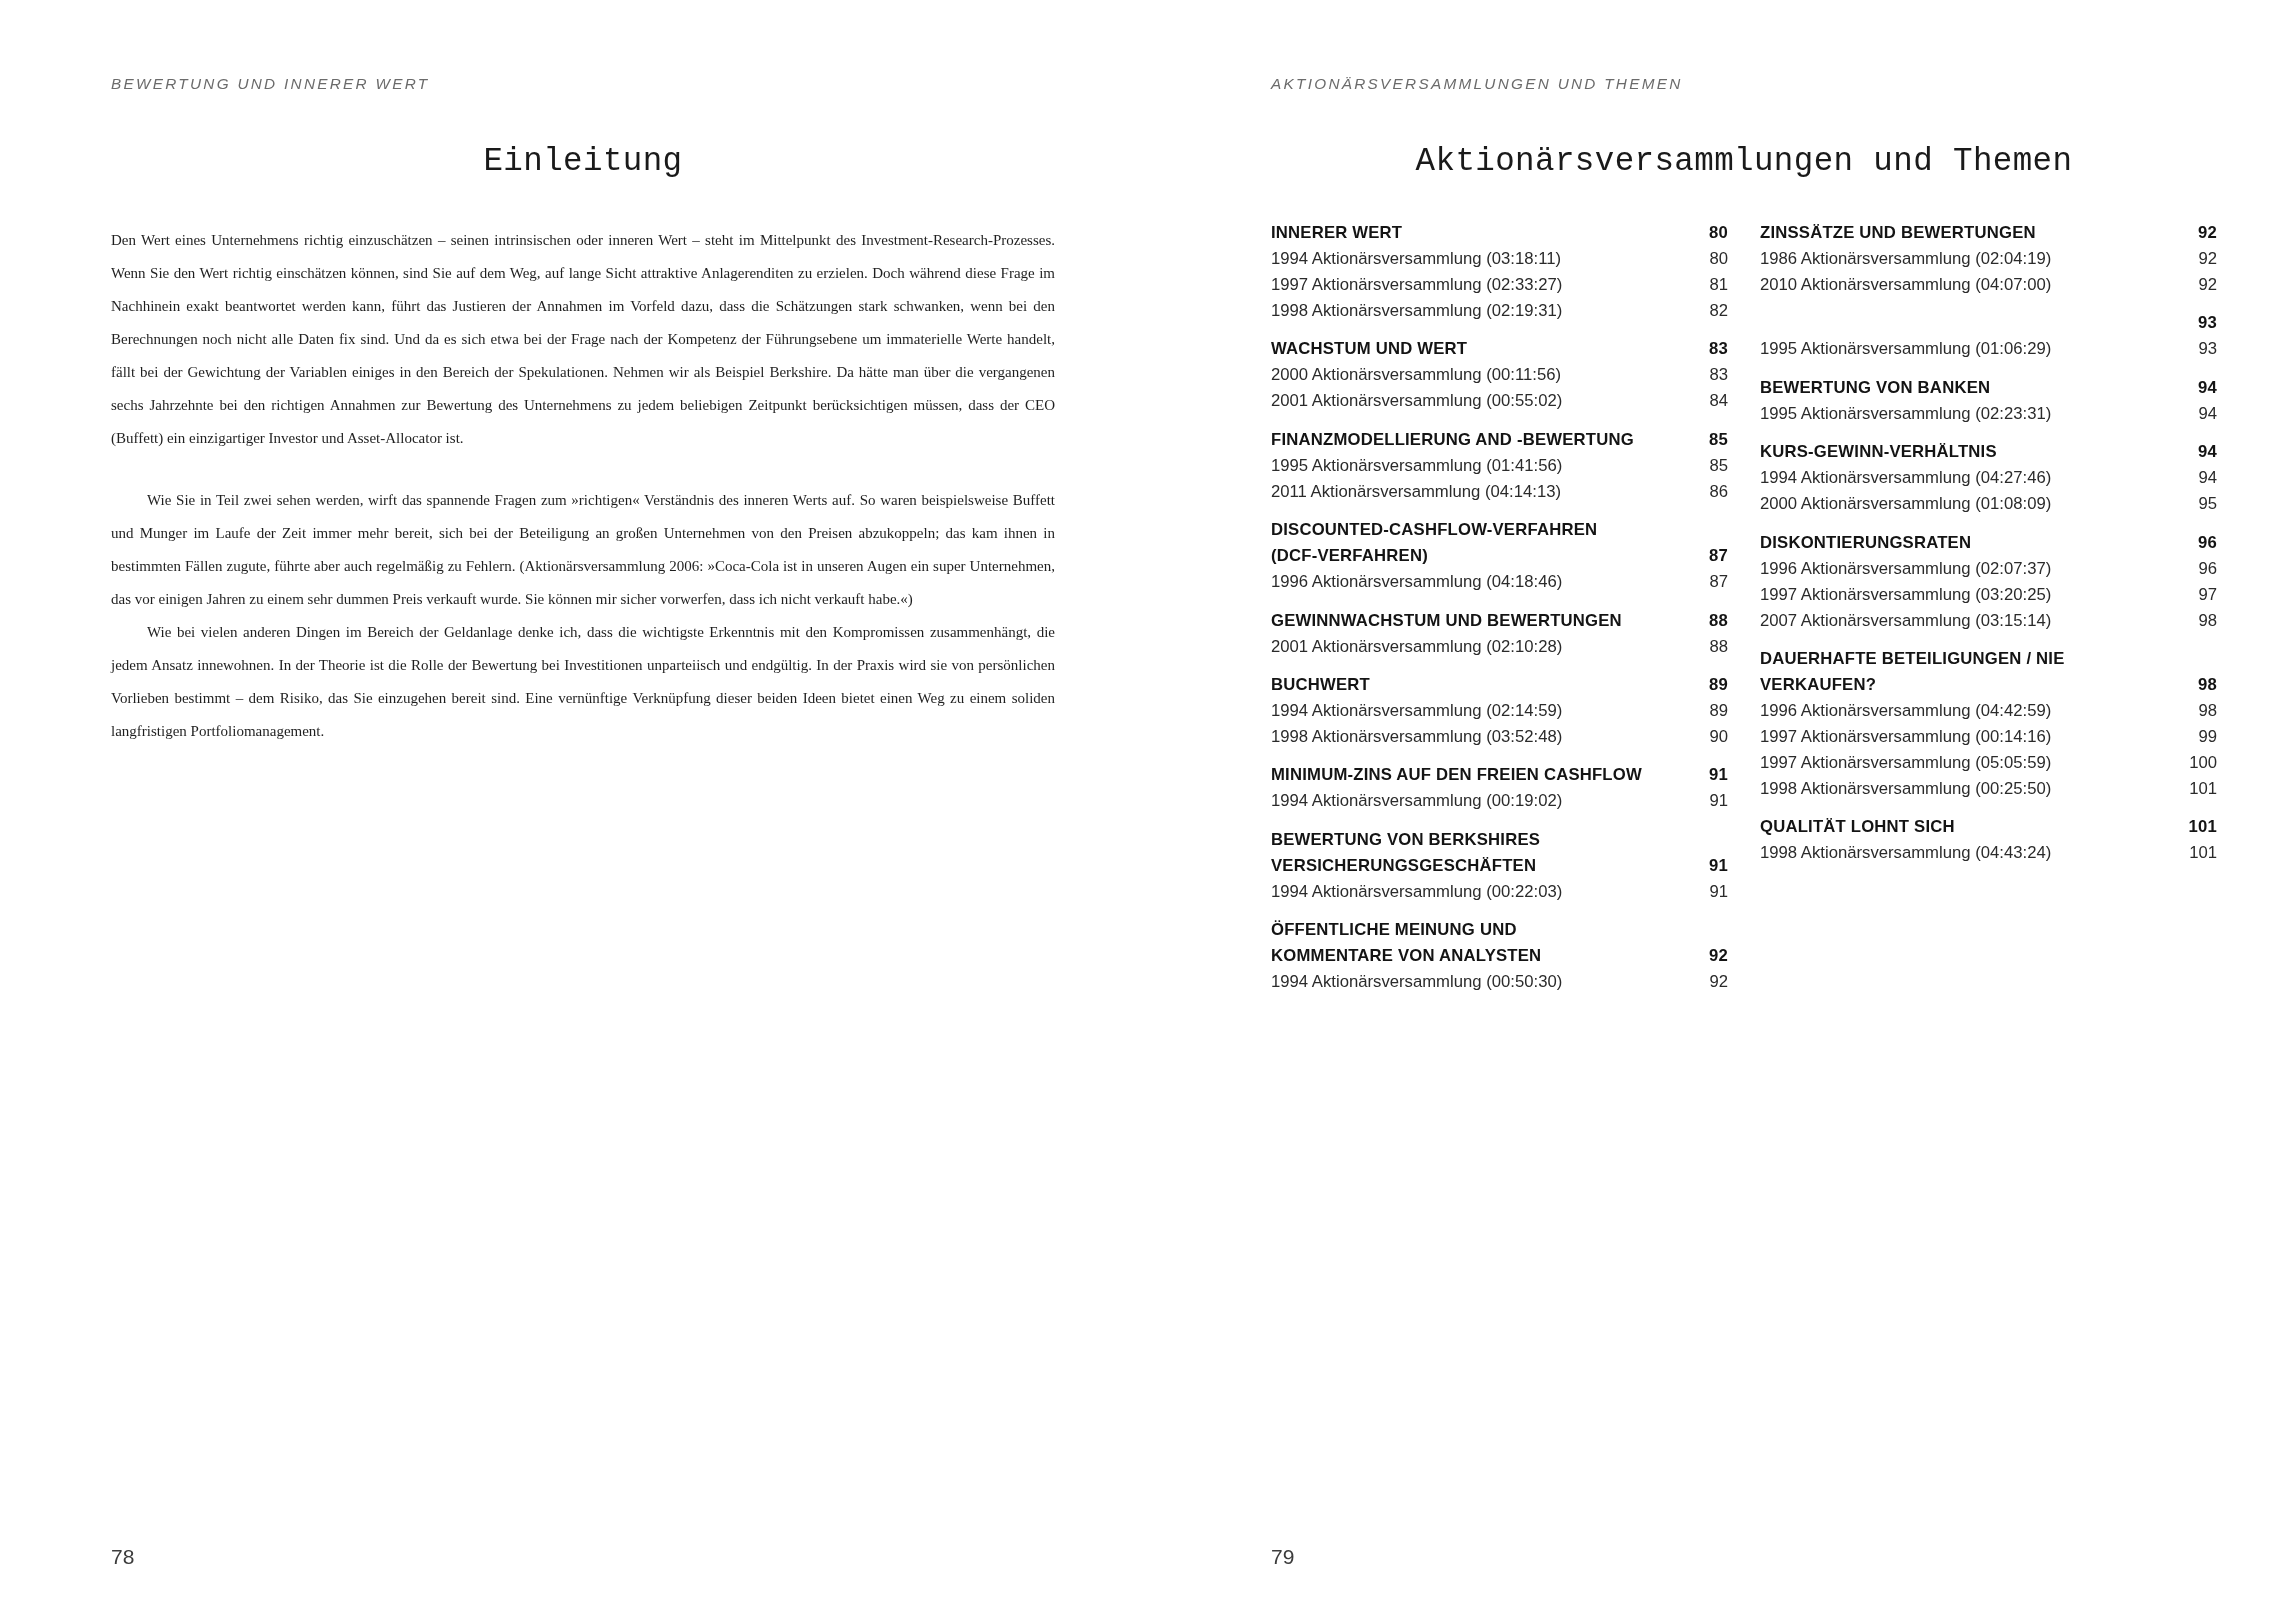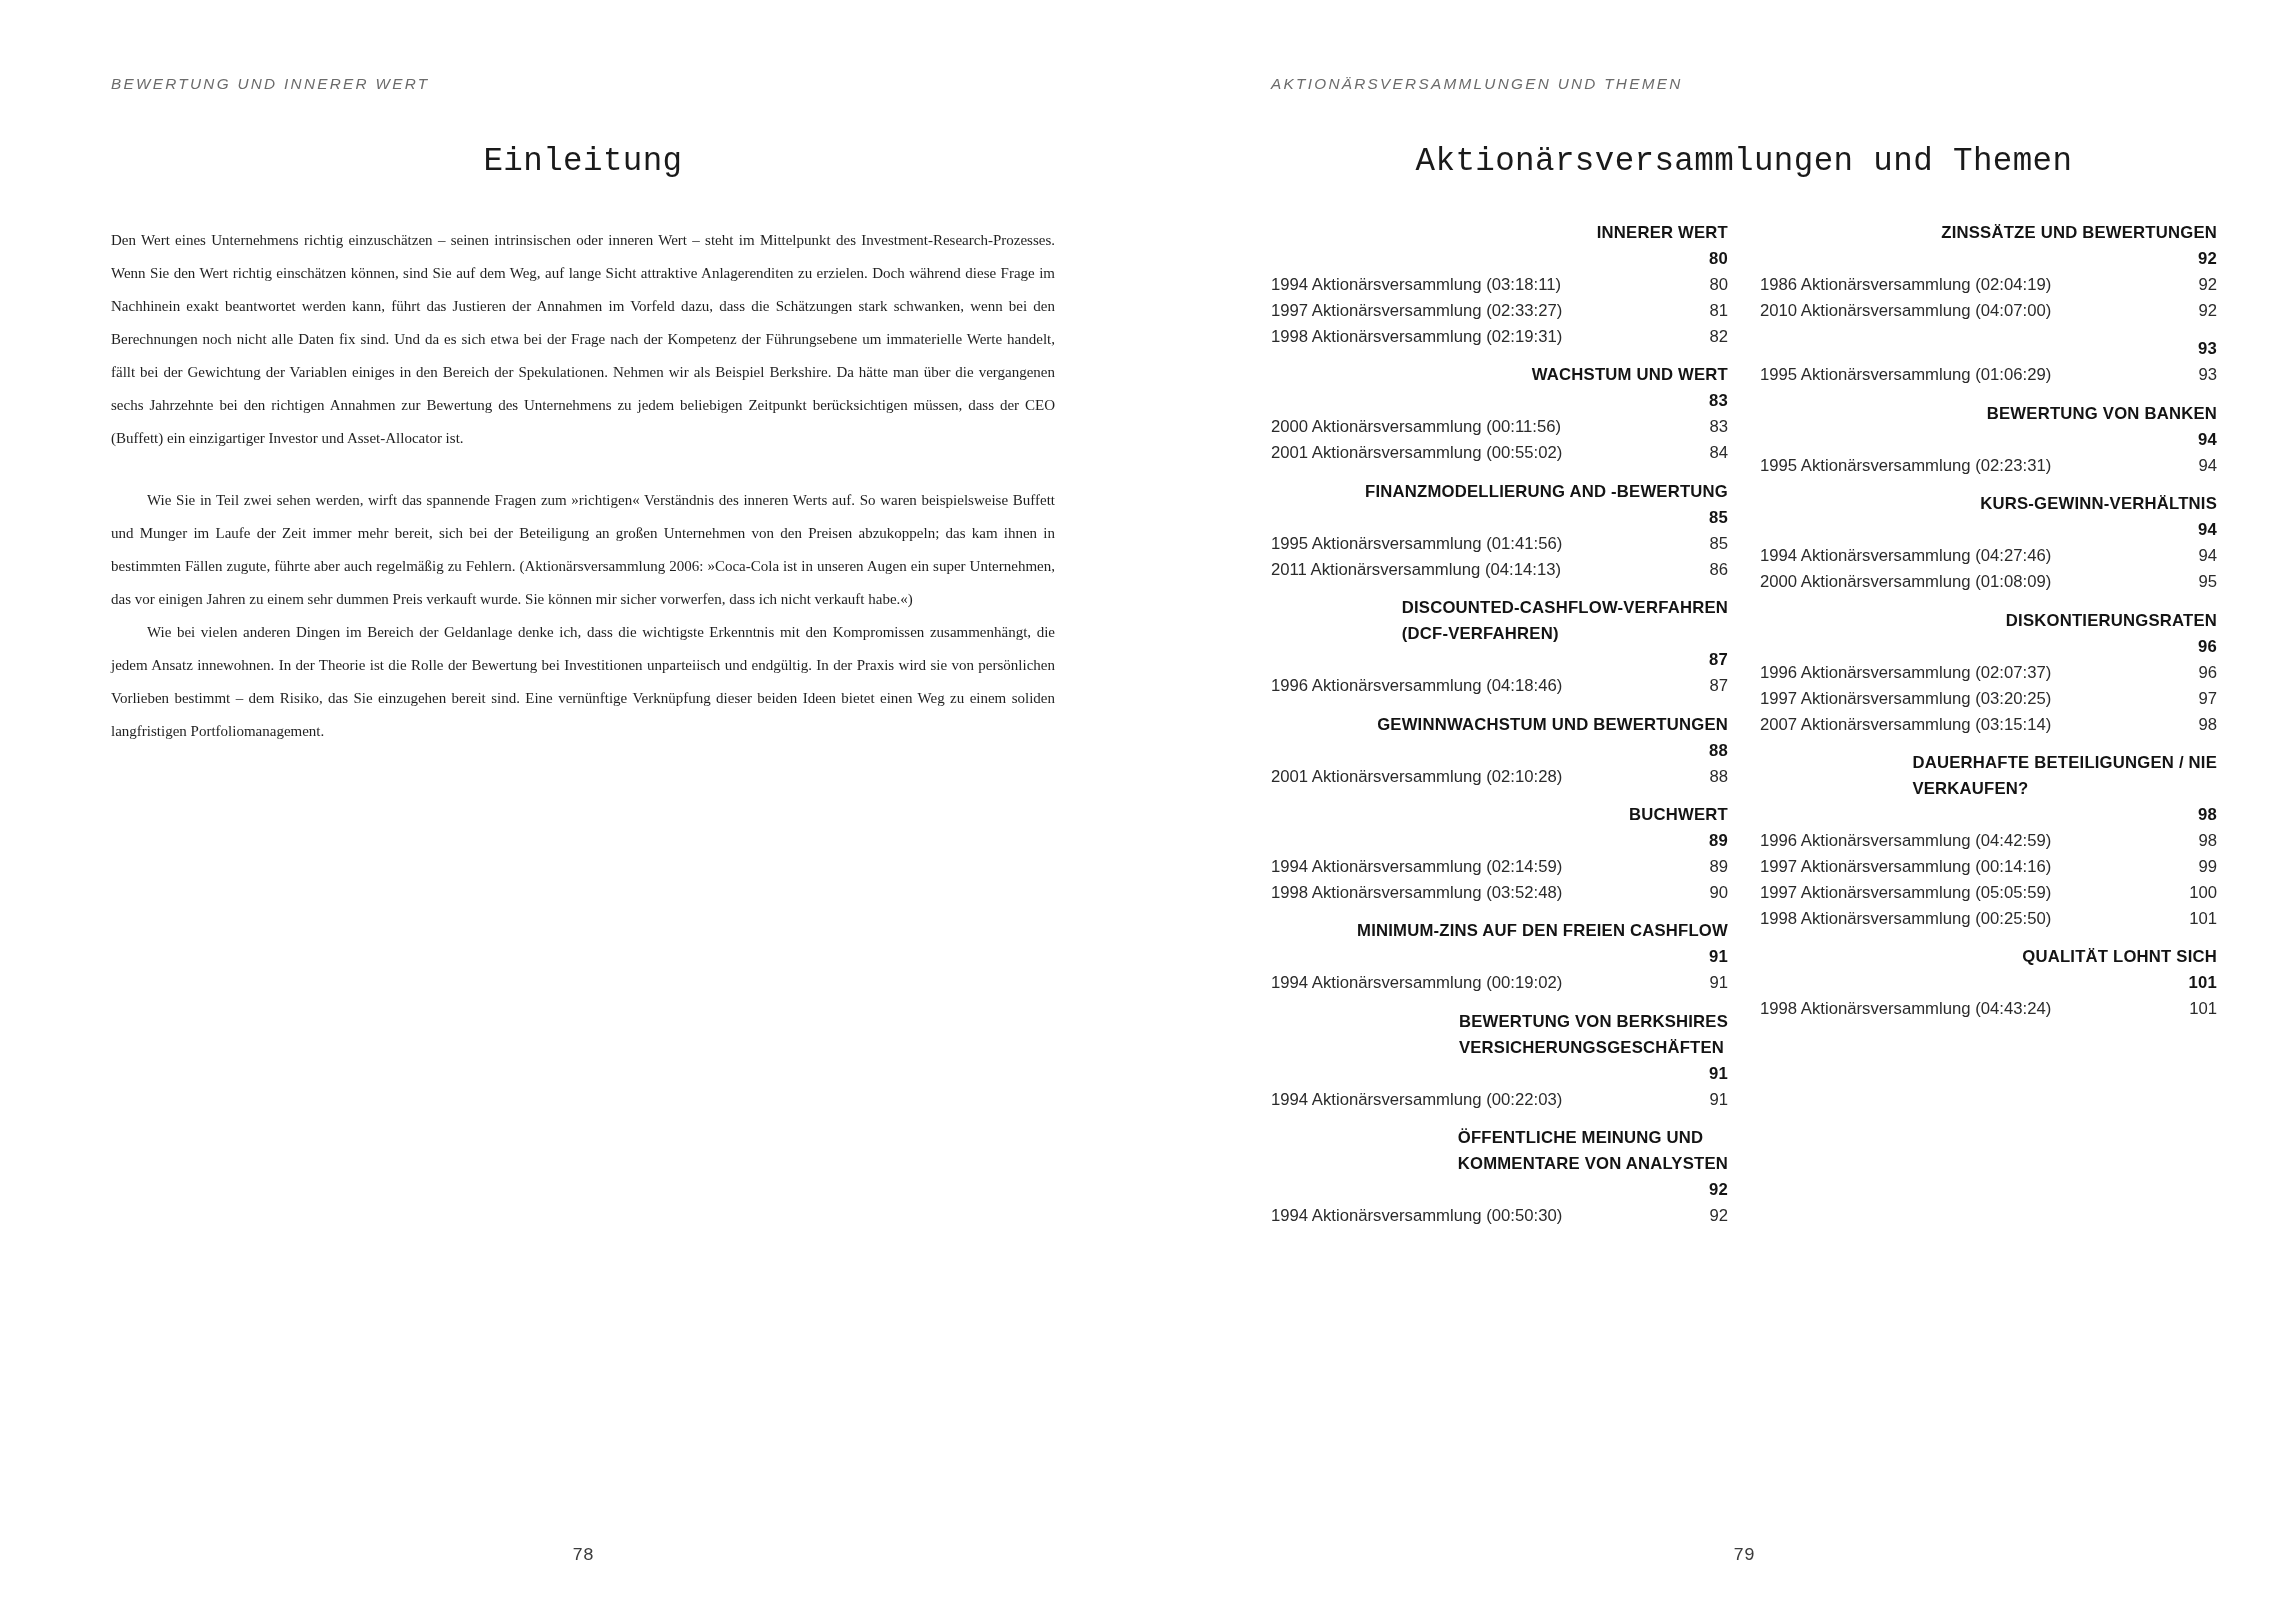--- a/index.html
+++ b/index.html
@@ -85,37 +85,35 @@
     color: #2b2b2b;
   }
   .toc-section:not(:first-child) { margin-top: 12.4px; }
   .toc-head {
     display: flex;
     align-items: flex-end;
     font-weight: 700;
     color: #141414;
     line-height: 26px;
     letter-spacing: 0.2px;
-    flex-direction: column;
   }
   .toc-head-title { white-space: pre-line; }
   .toc-head-page  { margin-left: auto; padding-left: 9.6px; }
   .toc-entry {
     display: flex;
     line-height: 26px;
     gap: 37px;
   }
   .toc-entry-page { margin-left: auto; padding-left: 9.6px; }
 
   .folio {
     position: absolute;
     top: 1545px;
-    text-align: center;
-    font-family: Liberation Mono, monospace;
-    font-size: 18px;
+    font-family: Liberation Sans, sans-serif;
+    font-size: 21px;
     color: #3c3c3c;
   }
   .page-left  .folio { left: 111px; width: 944px; }
   .page-right .folio { left: 124px; width: 946px; }
 </style>
 </head>
 <body>
 
 <div class="spread">
 

